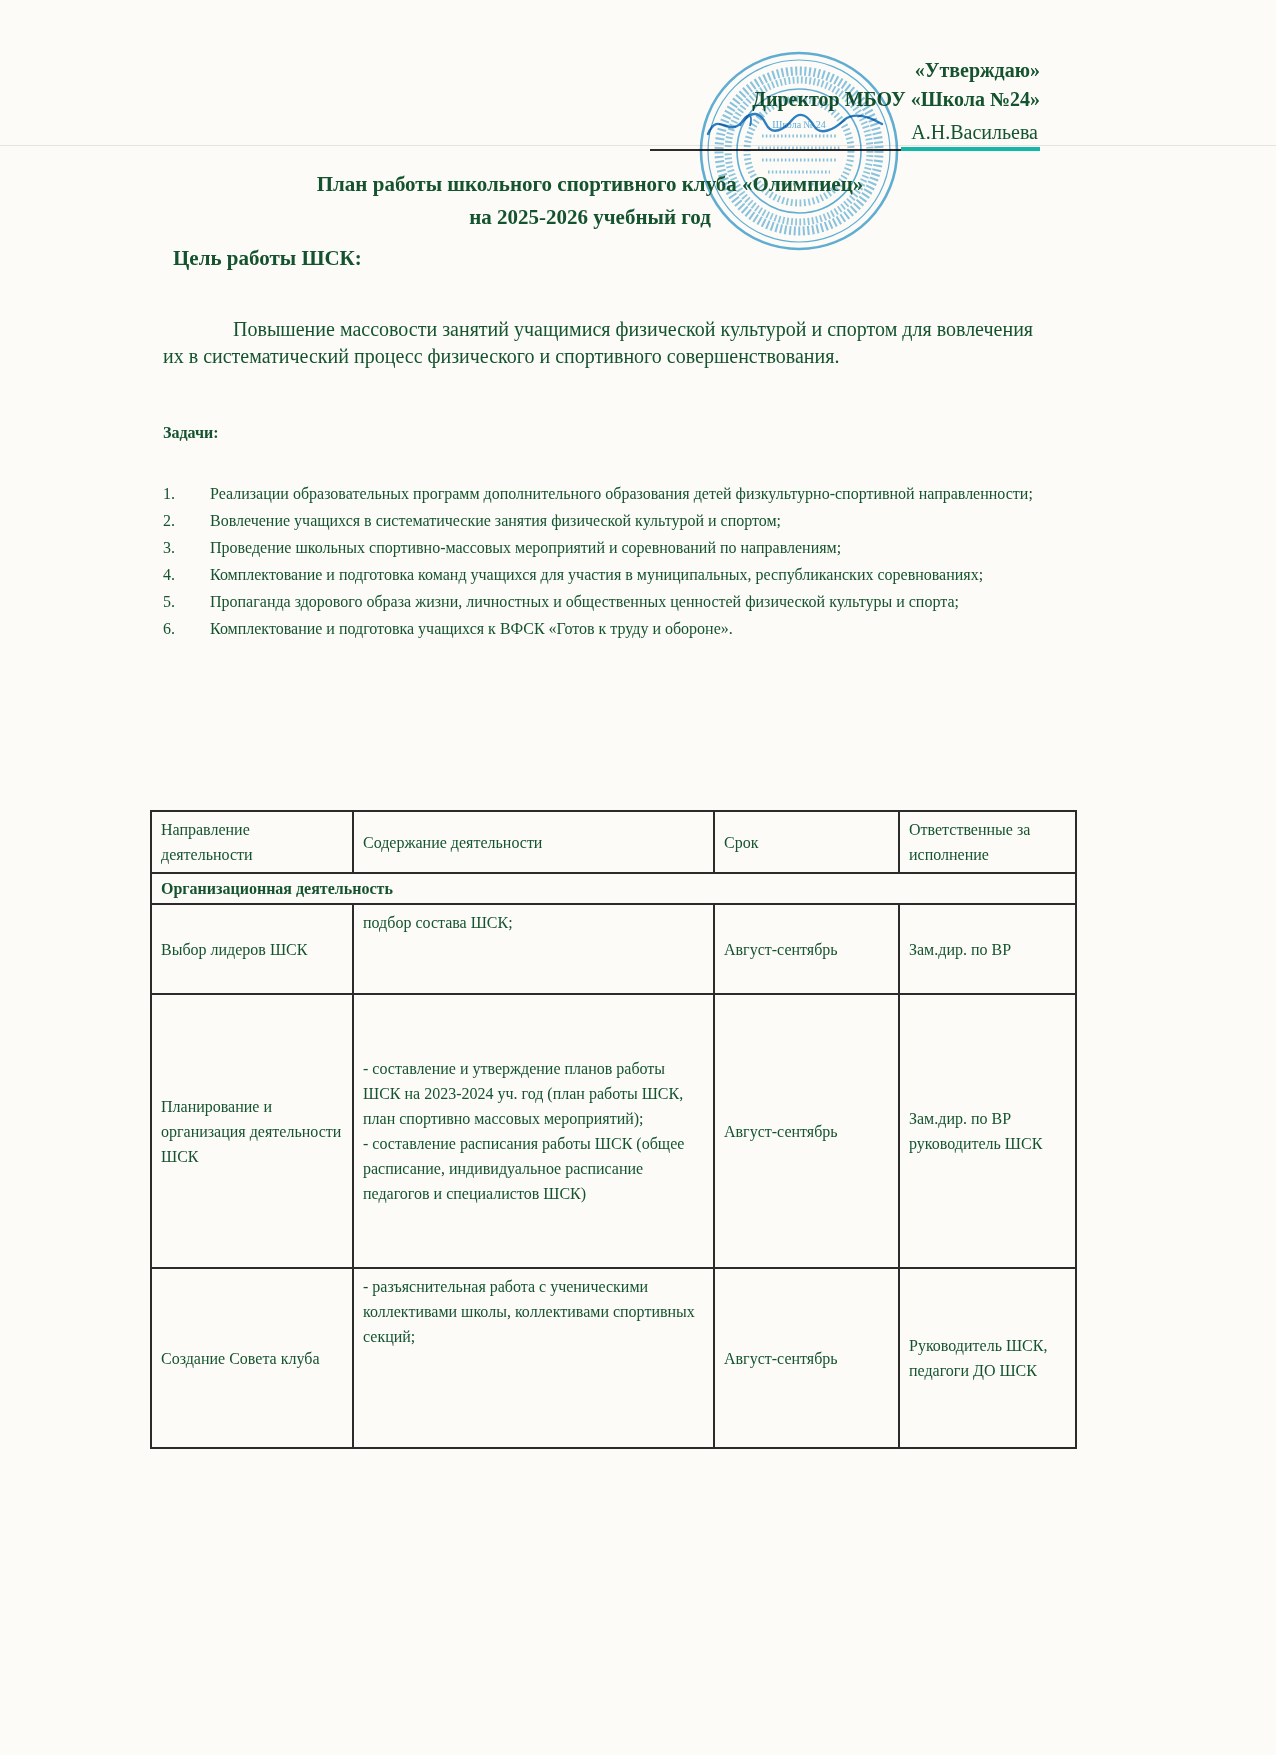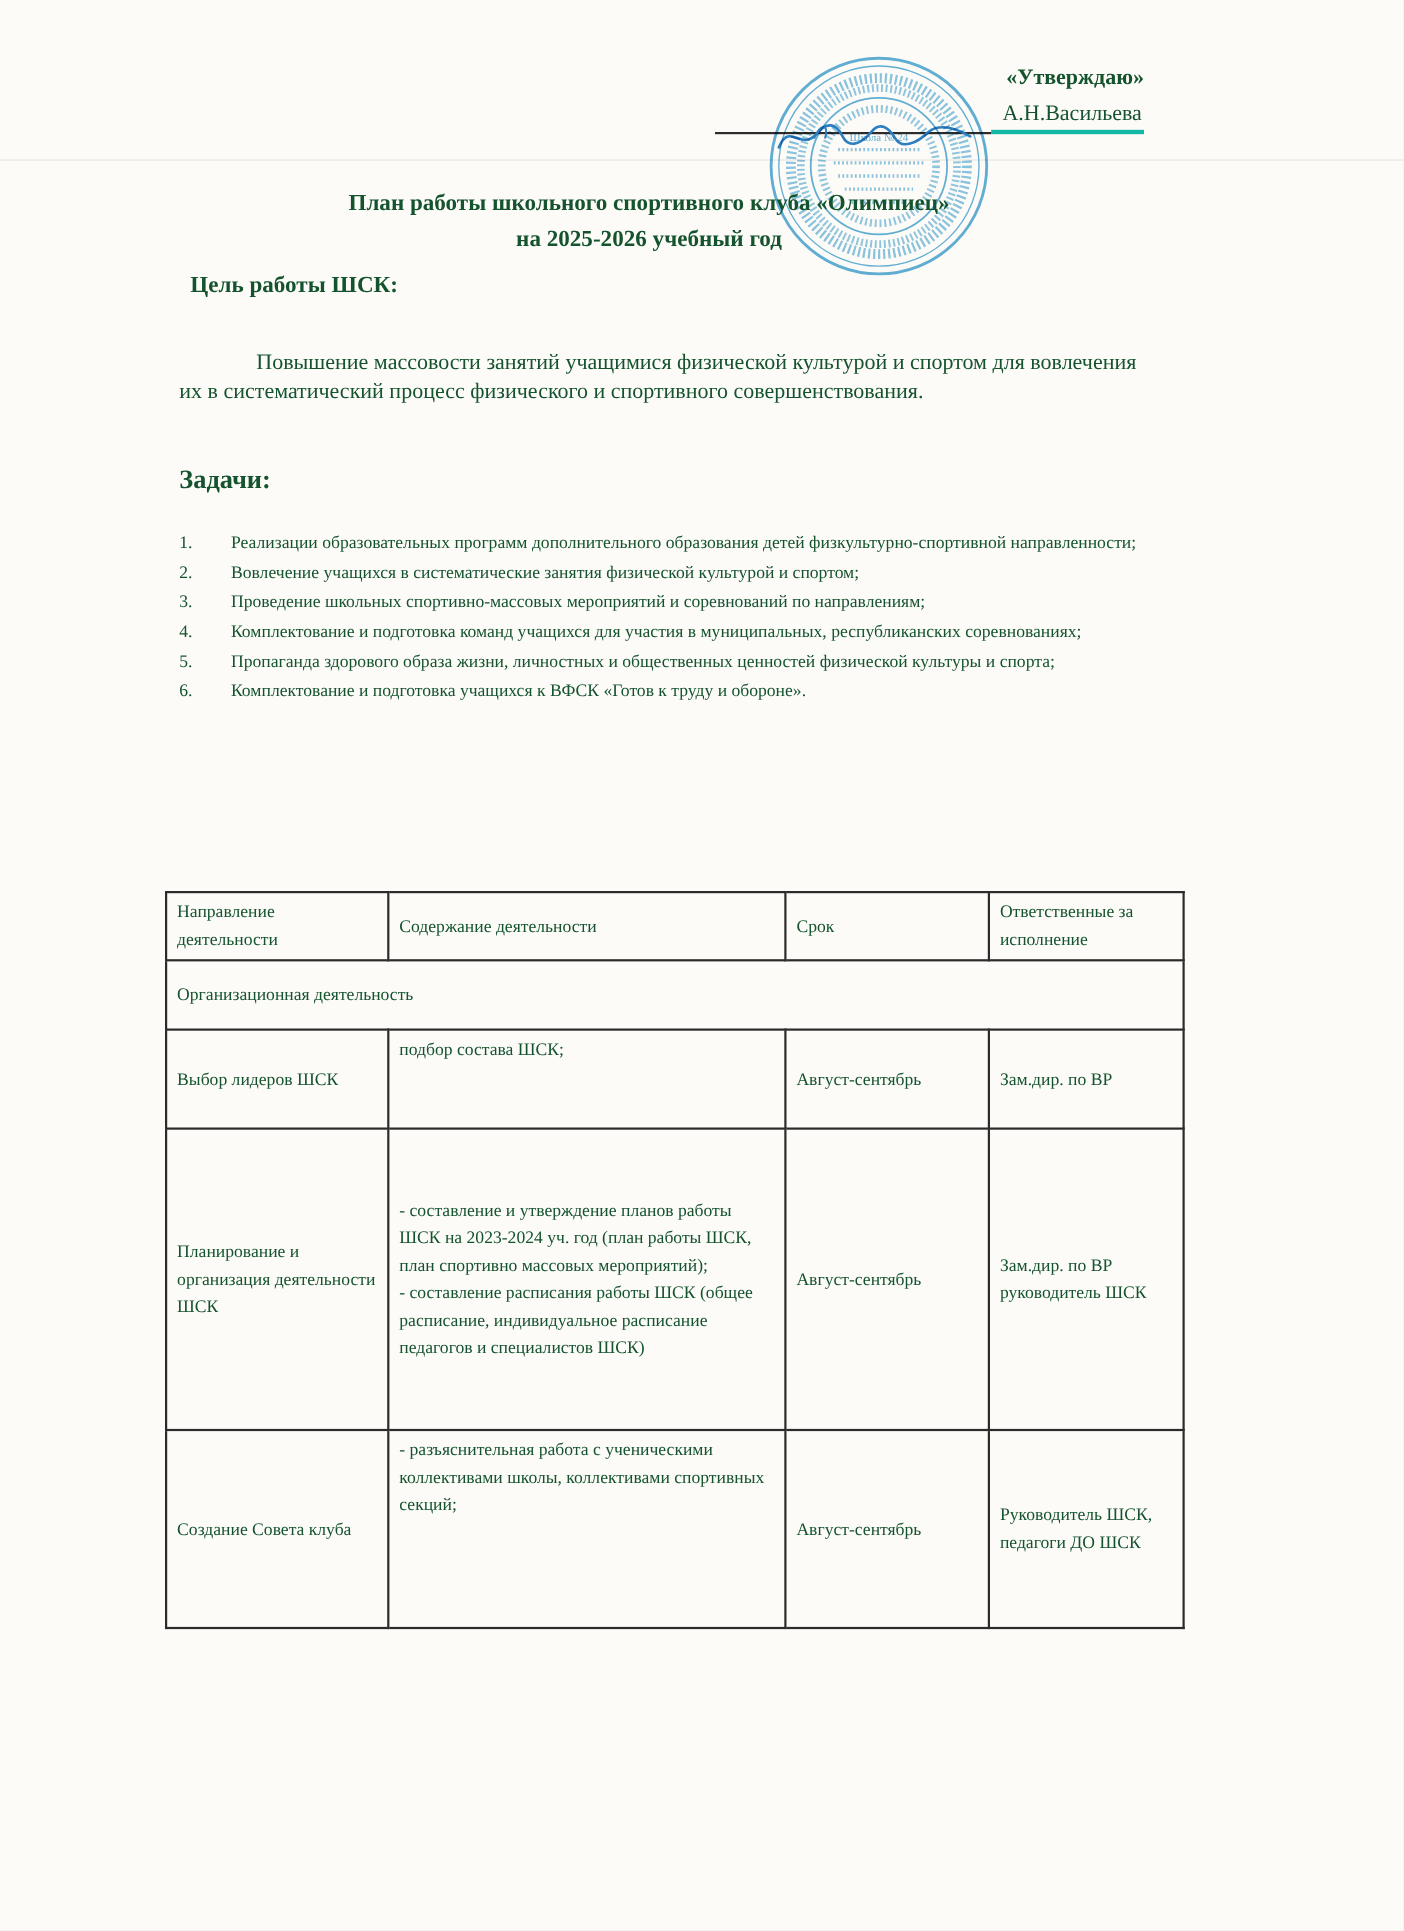--- a/index.html
+++ b/index.html
@@ -42,21 +42,21 @@
     position:absolute;top:246px;left:163px;
     font-size:21px;font-weight:bold;margin-left:10px;
   }
   .goal-text{
     position:absolute;top:316px;left:163px;width:882px;
     font-size:20px;line-height:27px;text-indent:70px;
   }
   
   .tasks-heading{
     position:absolute;top:424px;left:163px;
-    font-size:24px;font-weight:bold;
+    font-size:16px;font-weight:bold;
   }
   .tasks{
     position:absolute;top:480px;left:163px;width:900px;
     font-size:16px;line-height:27px;
   }
   .task-num{display:inline-block;width:47px;}
   
   .plan-wrap{position:absolute;top:810px;left:150px;}
   table.plan{
     border-collapse:collapse;table-layout:fixed;width:925px;
@@ -65,41 +65,42 @@
   table.plan th,table.plan td{
     border:2px solid #2b2b2b;
     padding:5px 9px;
     vertical-align:middle;
     text-align:left;
     font-weight:normal;
     word-wrap:break-word;
   }
   tr.head{height:56px;}
   tr.section-row{height:30px;}
-  tr.section-row td{font-weight:normal;padding:18px 9px;}
+  tr.section-row td{font-weight:bold;padding:2px 9px;}
   tr.r1{height:90px;}
   tr.r2{height:274px;}
   tr.r3{height:180px;}
   .vtop{vertical-align:top !important;}
   .pre{white-space:pre-line;}
   
   .scan-line{
     position:absolute;top:145px;left:0;width:100%;height:1px;
     background:rgba(160,160,155,.25);
   }
 </style>
 </head>
 <body>
 
 <div class="page">
 
   <div class="scan-line"></div>
 
   <div class="approval">
     <div class="line">«Утверждаю»</div>
+    <div class="line">Директор МБОУ «Школа №24»</div>
     <div class="sig-row">
       <span class="sig-line"></span>
       <span class="sig-name">А.Н.Васильева</span>
     </div>
   </div>
 
   <svg class="signature" width="190" height="45" viewBox="0 0 190 45">
     <path d="M8 34 C 18 10, 28 38, 42 22 C 52 10, 60 12, 66 24 C 72 36, 84 30, 92 20 C 100 10, 108 16, 114 26 C 120 36, 134 30, 144 20 C 154 12, 168 16, 182 24" fill="none" stroke="#2d7fc0" stroke-width="2.4" stroke-linecap="round"></path>
     <path d="M40 26 c 6 -14, 14 -14, 10 0" fill="none" stroke="#2d7fc0" stroke-width="1.8"></path>
   </svg>

